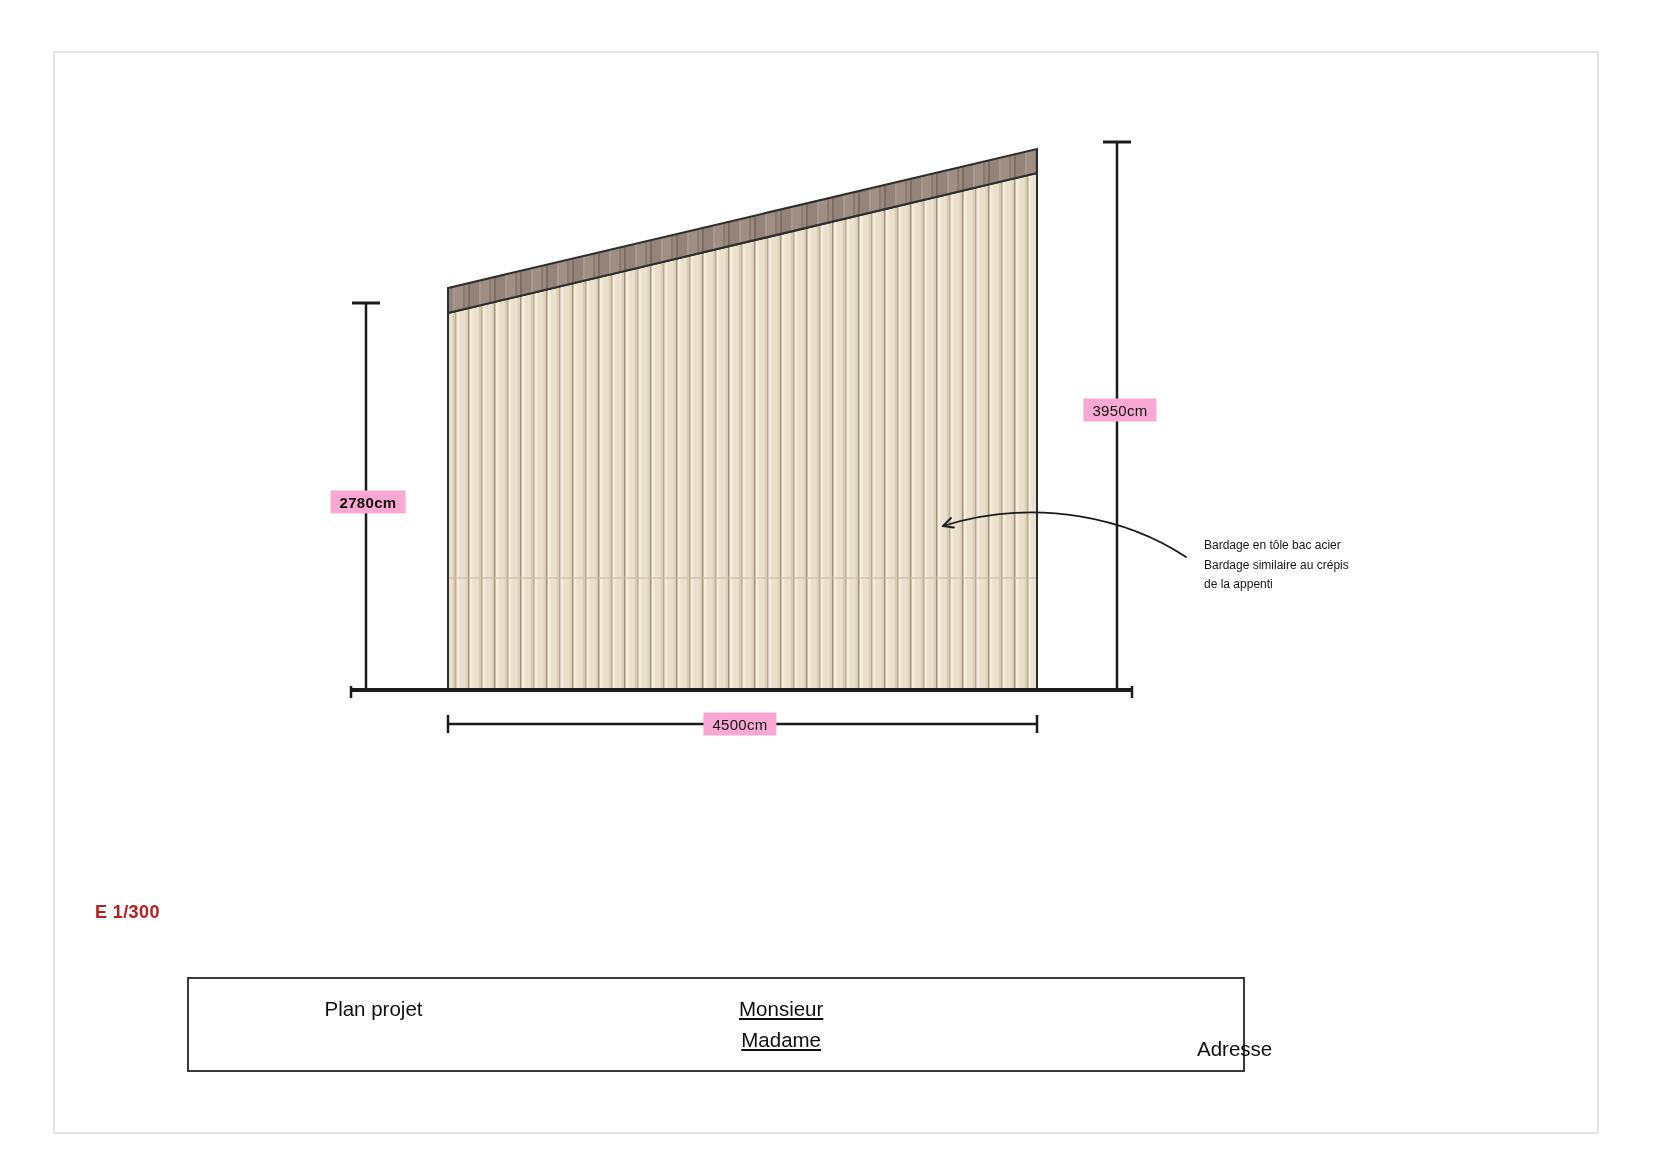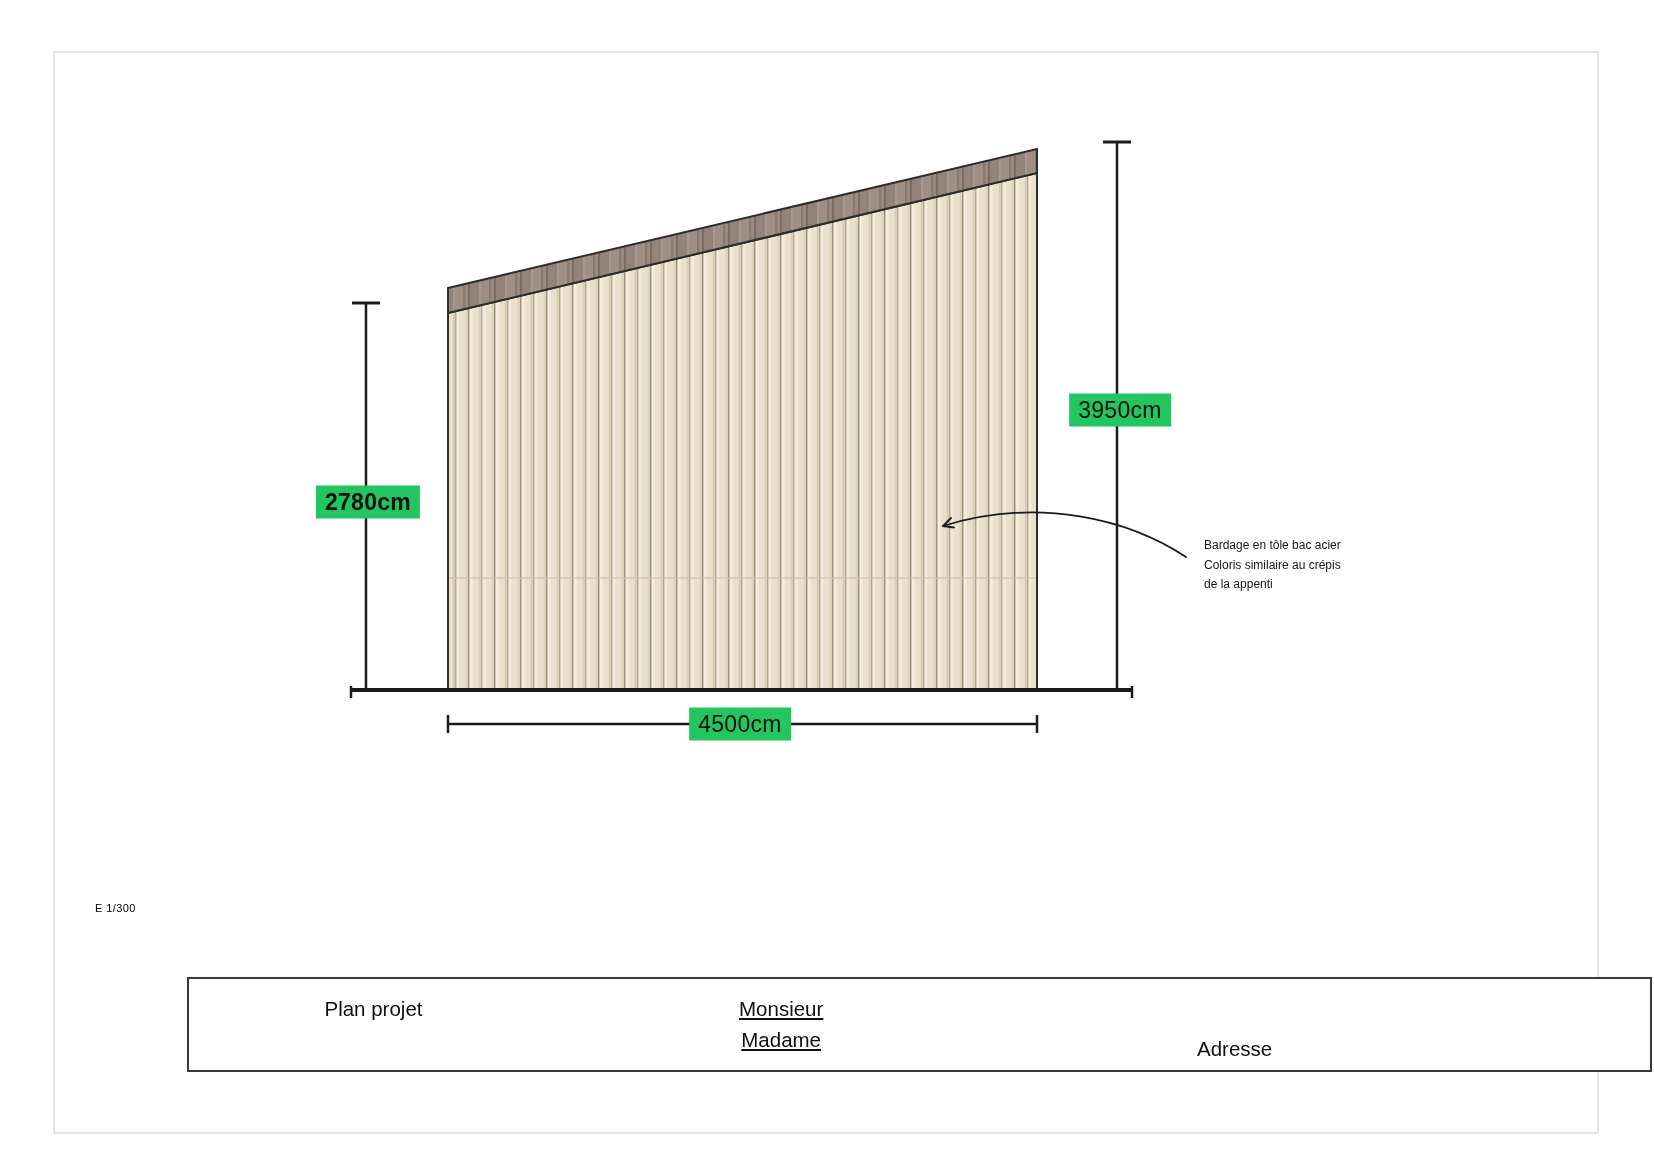--- a/index.html
+++ b/index.html
@@ -5,31 +5,31 @@
   * { margin:0; padding:0; box-sizing:border-box; }
   html,body { width:1654px; height:1169px; background:#ffffff; overflow:hidden;
               font-family:"Liberation Sans", sans-serif; color:#1b1b1b; }
   .stage { position:relative; width:1654px; height:1169px; background:#ffffff; }
 
   .page-frame { position:absolute; left:53px; top:51px; width:1546px; height:1083px;
                 border:2px solid #e4e4e4; background:#ffffff; }
 
   .drawing-svg { position:absolute; left:0; top:0; width:1654px; height:1169px; }
 
-  .dim-label { position:absolute; transform:translate(-50%,-50%); background:#22c55e;
-               font-size:23px; letter-spacing:0.3px; padding:3px 9px; white-space:nowrap;
+  .dim-label { position:absolute; transform:translate(-50%,-50%); background:#f9a8d4;
+               font-size:15px; letter-spacing:0.3px; padding:3px 9px; white-space:nowrap;
                color:#111; }
 
   .annotation { position:absolute; left:1204px; top:536px; width:200px;
                 font-size:12px; line-height:19.5px; color:#161616; }
 
-  .scale-note { position:absolute; left:95px; top:902px; font-size:11px;
-                font-weight:400; letter-spacing:0.4px; color:#000000; }
+  .scale-note { position:absolute; left:95px; top:902px; font-size:18px;
+                font-weight:700; letter-spacing:0.4px; color:#b91c1c; }
 
-  .title-block { position:absolute; left:187px; top:977px; width:1465px; height:95px;
+  .title-block { position:absolute; left:187px; top:977px; width:1058px; height:95px;
                  border:2px solid #3a3a3a; background:#ffffff; }
   .tb-col { position:absolute; top:0; padding-top:14px; line-height:31px;
             font-size:20.5px; color:#101010; white-space:nowrap; }
   .tb-col-project { left:12px; width:345px; text-align:center; }
   .tb-col-client  { left:550px; text-align:center;text-decoration:underline; }
   .tb-col-address { left:1008px; text-align:center;margin-top:40px; }
 </style>
 </head>
 <body>
 
@@ -81,21 +81,21 @@
     <path d="M 1186 557 C 1130 520, 1040 496, 943 526" fill="none" stroke="#1b1b1b" stroke-width="1.8" stroke-linecap="round"></path>
     <path d="M 951 518 L 943 526 L 954 527.5" fill="none" stroke="#1b1b1b" stroke-width="1.8" stroke-linecap="round" stroke-linejoin="round"></path>
   </svg>
 
   <div class="dim-label" style="left:368px; top:502px;font-weight:bold;">2780cm</div>
   <div class="dim-label" style="left:1120px; top:410px;">3950cm</div>
   <div class="dim-label" style="left:740px; top:724px;">4500cm</div>
 
   <div class="annotation">
     <div>Bardage en tôle bac acier</div>
-    <div>Coloris similaire au crépis</div>
+    <div>Bardage similaire au crépis</div>
     <div>de la appenti</div>
   </div>
 
   <div class="scale-note">E 1/300</div>
 
   <div class="title-block">
     <div class="tb-col tb-col-project">
       <div>Plan projet</div>
     </div>
     <div class="tb-col tb-col-client">

